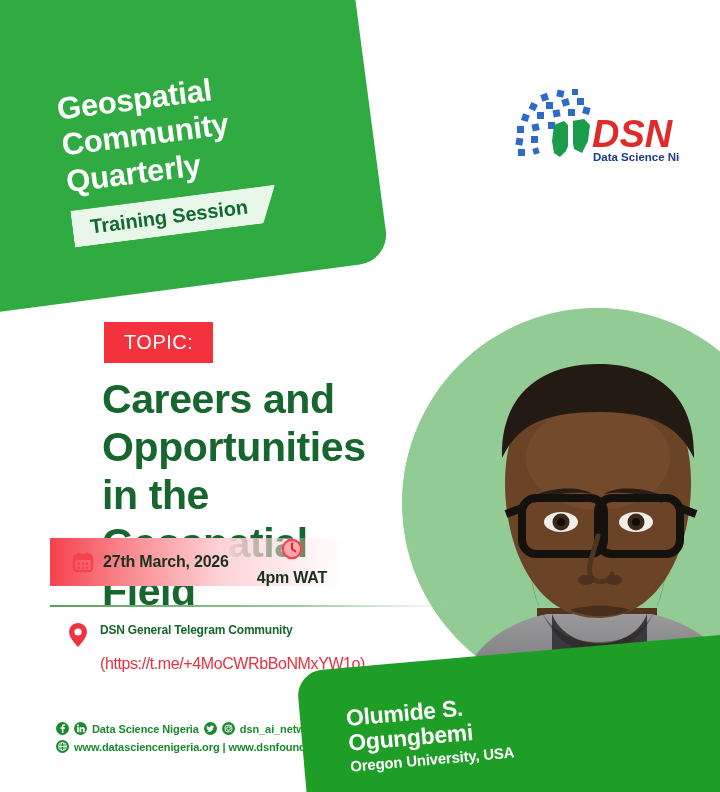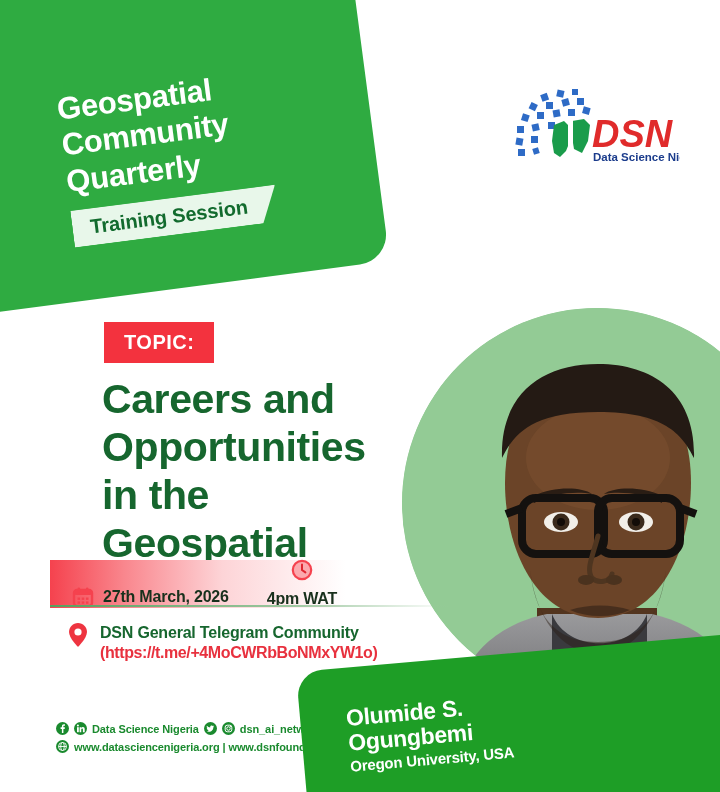--- a/index.html
+++ b/index.html
@@ -85,48 +85,47 @@
   }
 
   
   .topic-badge {
     position: absolute;
     left: 104px;
     top: 322px;
     background: #F3323E;
     color: #ffffff;
     font-size: 20px;
-    font-weight: bold;
+    font-weight: normal;
     letter-spacing: 0.5px;
     padding: 9px 20px 9px 20px;
   }
   .topic-title {
     position: absolute;
     left: 102px;
     top: 376px;
     width: 300px;
     margin: 0;
     color: #16662E;
     font-size: 41px;
     line-height: 1.17;
     font-weight: bold;
     letter-spacing: -0.4px;
   }
 
   
   .datetime-bar {
     position: absolute;
     left: 50px;
-    top: 560px;
+    top: 538px;
     width: 410px;
     height: 48px;
     background: linear-gradient(90deg, #F5424E 0%, #F9868D 18%, #FDD4D7 42%, rgba(255,255,255,0) 72%);
     display: flex;
-    align-items: flex-end;
-    gap: 10px;
+    align-items: center;
   }
   .dt-item {
     display: flex;
     align-items: center;
     gap: 9px;
   }
   .dt-item.first { margin-left: 22px; }
   .dt-item.second { margin-left: 28px; flex-direction: column; }
   .dt-text {
     color: #18301C;
@@ -150,31 +149,32 @@
     position: absolute;
     left: 68px;
     top: 622px;
     display: flex;
     align-items: flex-start;
     gap: 12px;
   }
   .location-lines { padding-top: 1px; }
   .location-name {
     color: #16662E;
-    font-size: 16px;
+    font-size: 12px;
     font-weight: bold;
     letter-spacing: -0.2px;
     line-height: 1.25;
   }
   .location-url {
     color: #E8313E;
     font-size: 16px;
-    font-weight: bold;
+    font-weight: normal;
     letter-spacing: -0.4px;
     line-height: 1.25;
+    margin-top: 16px;
   }
 
   
   .footer {
     position: absolute;
     left: 56px;
     top: 722px;
     font-size: 11px;
   }
   .footer-row {

